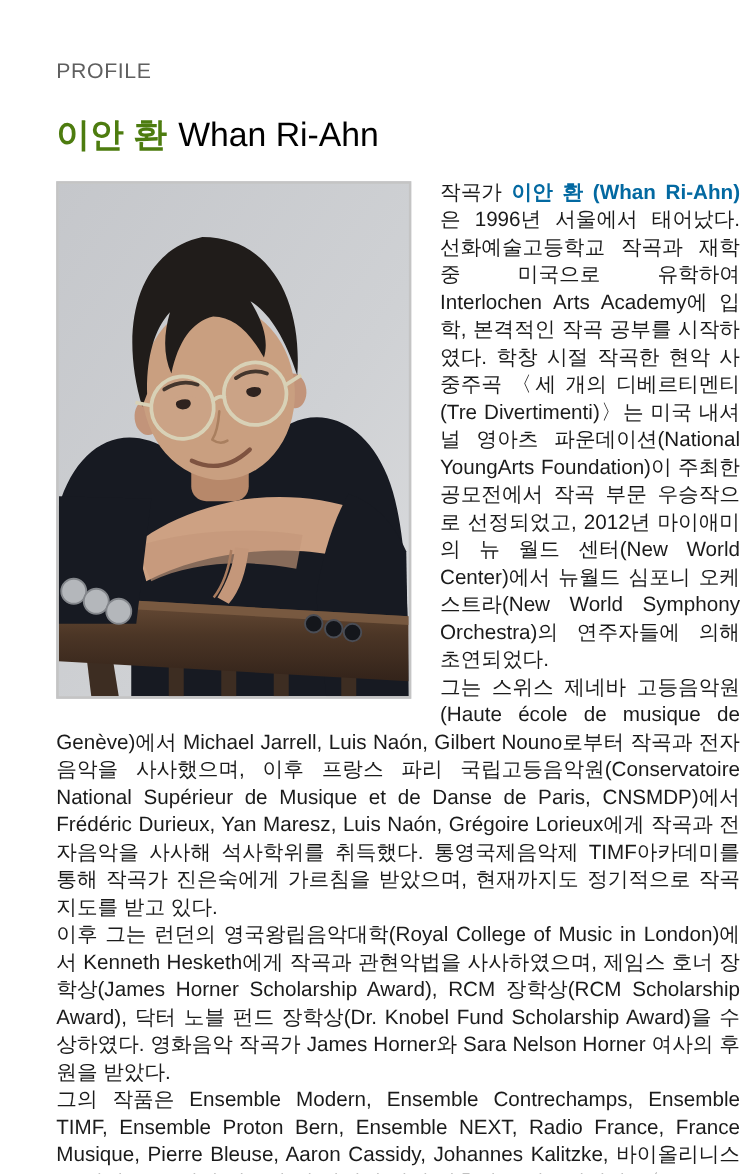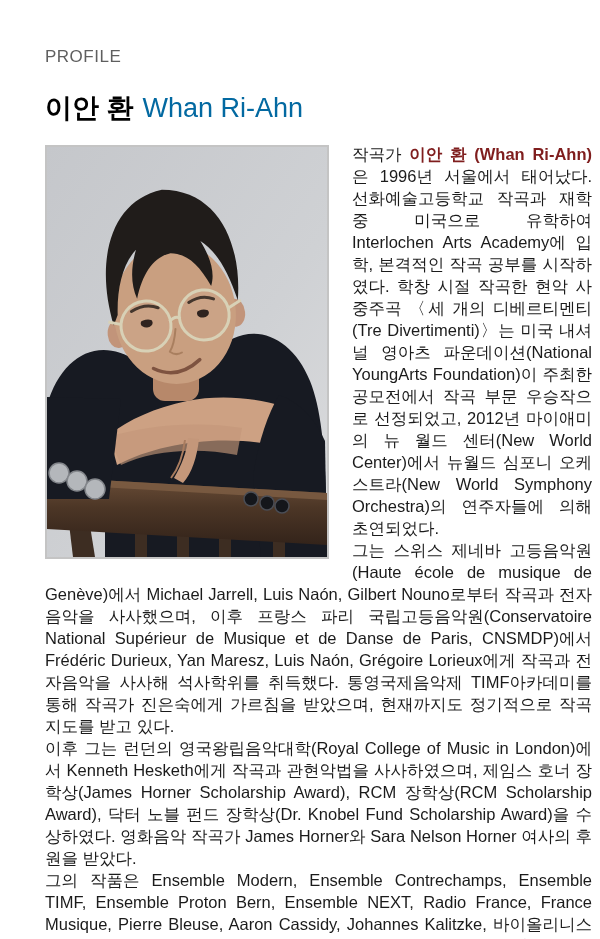--- a/index.html
+++ b/index.html
@@ -19,31 +19,31 @@
     color:#5f5f5f;
     font-weight:400;
   }
   .title{
     margin-top:25px;
     font-size:27px;
     line-height:32px;
     color:#1a1a1a;
     white-space:nowrap;
   }
-  .title .name-ko{font-weight:700;color:#000000;}
-  .title .name-en{font-weight:400;color:#0369a1;margin-left:9px;}
+  .title .name-ko{font-weight:700;color:#4d7c0f;}
+  .title .name-en{font-weight:400;color:#000000;margin-left:9px;}
   .bio{
     margin-top:19px;
     font-size:16.5px;
     line-height:22px;
     color:#1b1b1b;
     text-align:justify;
   }
   .bio p{margin:0;padding:0;}
-  .bio strong{font-weight:700;color:#7f1d1d;}
+  .bio strong{font-weight:700;color:#0369a1;}
   .photo-frame{
     float:left;
     width:280px;height:410px;
     margin:2px 23px 12px 0;
     border:2px solid #c4c4c4;
     background:#cdd0d3;
     overflow:hidden;
   }
   .photo-frame svg{display:block;}
 </style>

